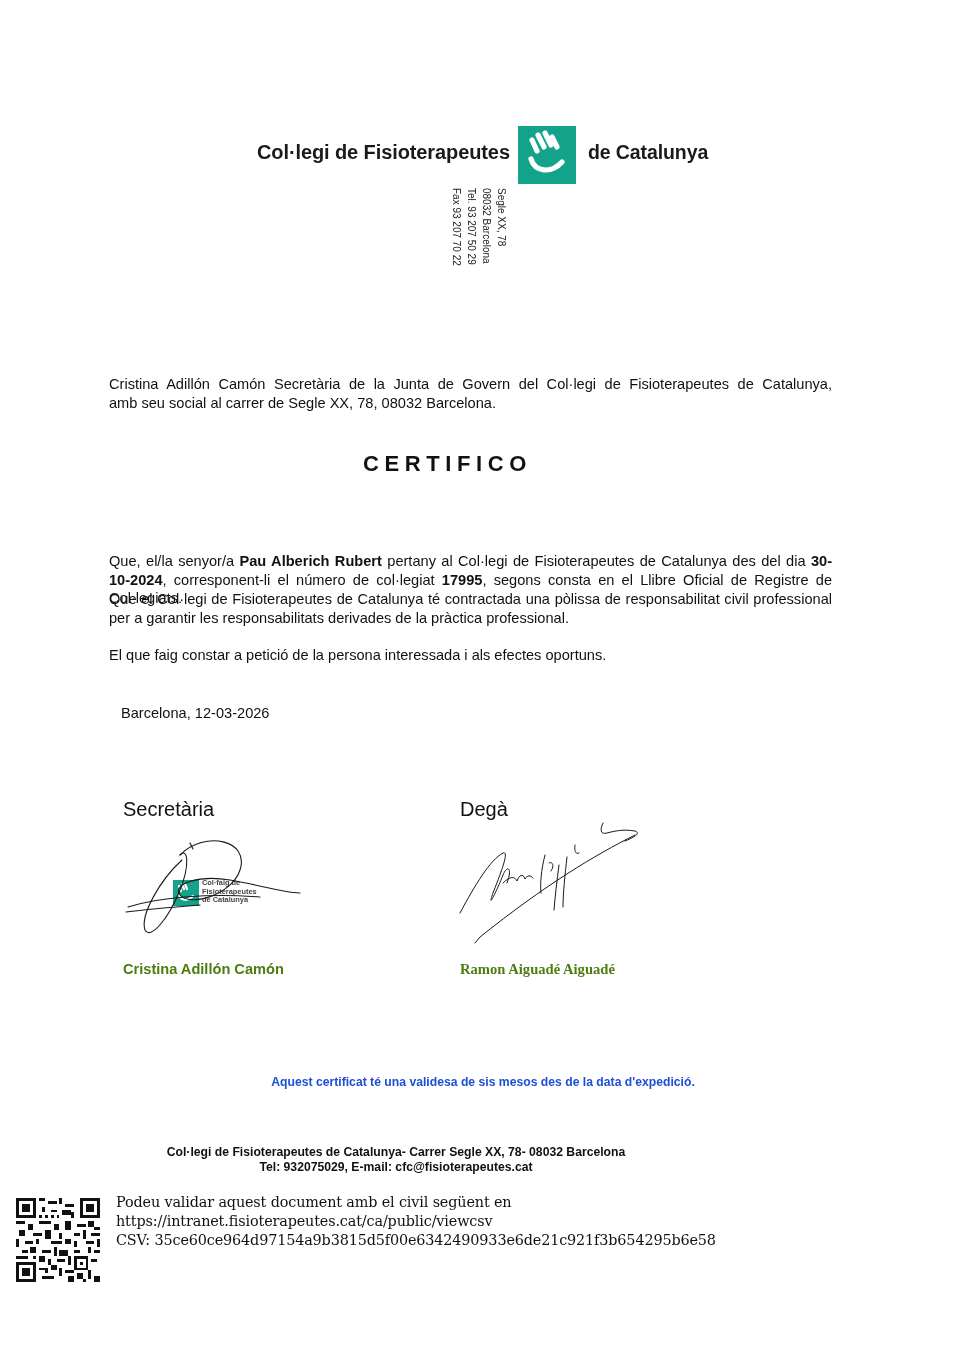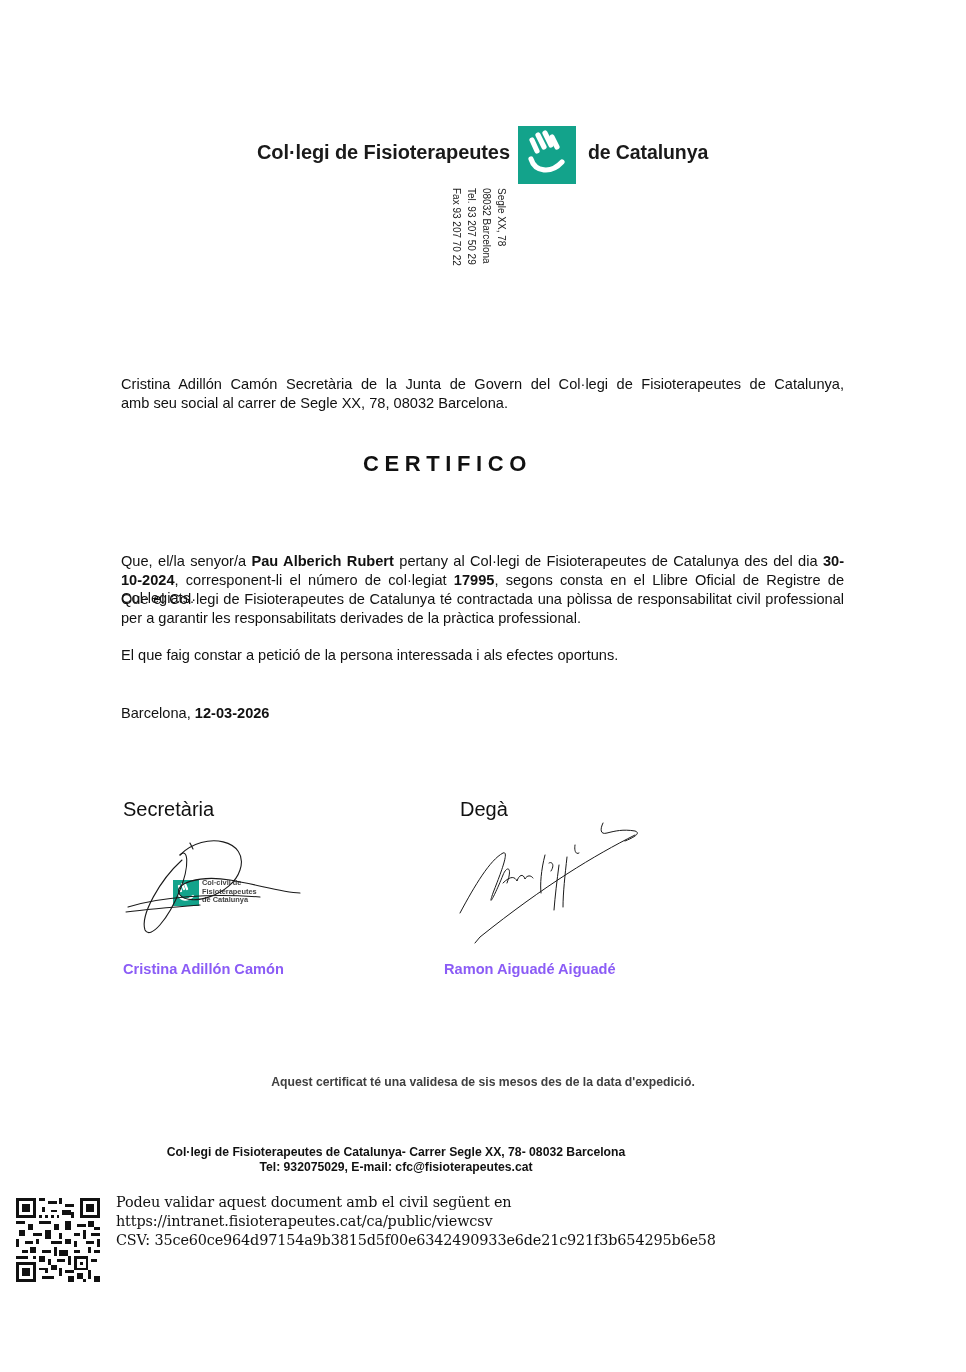--- a/index.html
+++ b/index.html
@@ -16,48 +16,48 @@
 
     .address-rot { left: 447px; top: 188px; width: 70px; height: 95px; }
     .address-rot .inner {
       position: absolute; left: 0; top: 0;
       transform-origin: 0 0;
       transform: translate(62px, 0px) rotate(90deg);
       font-size: 10px; line-height: 15px; color: #222; white-space: nowrap;
     }
 
     
-    .para { left: 121px; width: 723px; font-size: 14.6px; line-height: 18.6px; text-align: justify; color: #111; }
+    .para { left: 109px; width: 723px; font-size: 14.6px; line-height: 18.6px; text-align: justify; color: #111; }
     .para b { font-weight: bold; }
     .p-intro { top: 375px; }
 
     .title { left: 0; width: 895px; top: 451px; text-align: center; font-size: 22px; font-weight: bold; letter-spacing: 5.6px; color: #111; }
 
     .p1 { top: 516px; margin-top: 36px; }
     .p2 { top: 590px; }
     .p3 { top: 646px; }
     .p-date { left: 121px; top: 705px; font-size: 14.6px; color: #111; }
-    .p-date b { font-weight: bold; }
+    .p-date b { font-weight: normal; }
 
     
     .sig-role { font-size: 20px; color: #111; }
     .role-left { left: 123px; top: 798px; }
     .role-right { left: 460px; top: 798px; }
-    .sig-name { font-size: 14.6px; font-weight: bold; color: #8b5cf6; }
+    .sig-name { font-size: 14.6px; font-weight: bold; color: #4d7c0f; }
     .name-left { left: 123px; top: 961px; }
-    .name-right { left: 444px; top: 961px; }
+    .name-right { left: 460px; top: 961px; font-family: Liberation Serif, serif; }
 
     .sig-left-img { left: 120px; top: 835px; width: 190px; height: 105px; }
     .sig-right-img { left: 455px; top: 815px; width: 195px; height: 130px; }
 
     .stamp { left: 173px; top: 880px; width: 26px; height: 26px; background: #13a38b; }
     .stamp-text { left: 202px; top: 879px; font-size: 7.4px; line-height: 8.6px; color: #444; font-weight: bold; }
 
     
-    .validity { left: 0; width: 966px; top: 1075px; text-align: center; font-size: 12.2px; font-weight: bold; color: #404040; }
+    .validity { left: 0; width: 966px; top: 1075px; text-align: center; font-size: 12.2px; font-weight: bold; color: #1d4ed8; }
     .footer { left: 0; width: 792px; top: 1145px; text-align: center; font-size: 12.2px; line-height: 15px; font-weight: bold; color: #111; }
 
     
     .qr { left: 16px; top: 1198px; width: 84px; height: 84px; }
     .csv { left: 116px; top: 1193px; font-family: "DejaVu Serif", serif; font-size: 14.4px; line-height: 19px; color: #111; white-space: nowrap; letter-spacing: -0.15px; }
   </style>
 </head>
 <body>
 
 <div class="abs logo-left">Col·legi de Fisioterapeutes</div>
@@ -105,21 +105,21 @@
   <svg viewBox="0 0 26 26" width="26" height="26">
     <g fill="none" stroke="#ffffff" stroke-width="2.3" stroke-linecap="round">
       <path d="M8 11 L6 6"></path>
         <path d="M11 9 L9 4"></path>
         <path d="M14 9 L12 4"></path>
       <path d="M6 15 C8 21, 15 21, 20 16"></path>
     </g>
   </svg>
 </div>
 <div class="abs stamp-text">
-  <div>Col·civil de</div>
+  <div>Col·faig de</div>
   <div>Fisioterapeutes</div>
   <div>de Catalunya</div>
 </div>
 
 <svg class="abs sig-left-img" viewBox="0 0 190 105">
   <g fill="none" stroke="#1a1a1a" stroke-width="1.1" stroke-linecap="round">
     <path d="M62 25 C40 45, 20 80, 25 95 C30 105, 48 85, 60 55 C70 30, 68 12, 60 20"></path>
     <path d="M60 20 C85 -5, 130 5, 120 35 C112 60, 70 72, 60 60 C52 48, 80 40, 110 45 C140 50, 160 57, 180 58"></path>
     <path d="M8 72 C40 62, 90 58, 140 62"></path>
     <path d="M6 77 C30 74, 55 72, 80 70"></path>

